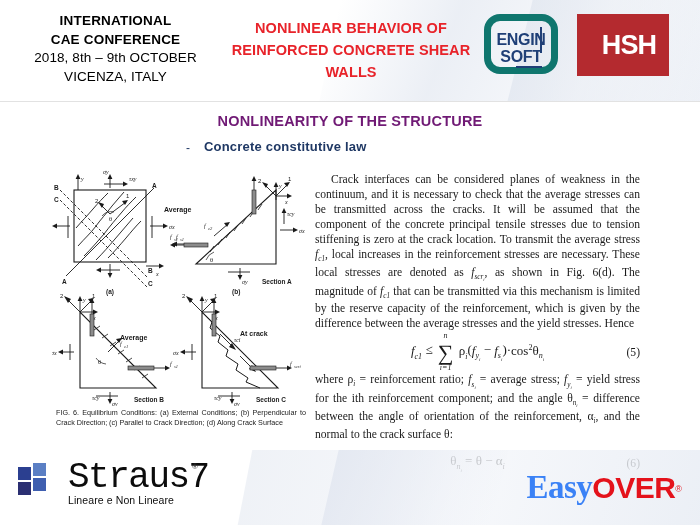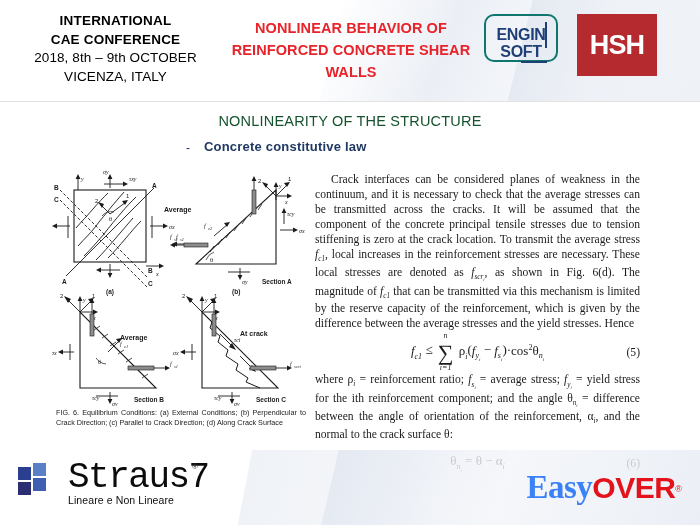--- a/index.html
+++ b/index.html
@@ -89,23 +89,23 @@
     font-weight: bold;
     font-size: 14.5px;
     line-height: 1.5;
     letter-spacing: .1px;
   }
 
   
   #enginsoft {
     position: absolute;
     left: 484px; top: 14px;
-    width: 74px; height: 48px;
-    border: 2px solid #0f766e;
-    border-radius: 10px;
+    width: 74px; height: 60px;
+    border: 7px solid #0f766e;
+    border-radius: 16px;
     box-sizing: border-box;
   }
   #enginsoft .es-text {
     position: absolute;
     left: 0; top: 10px;
     width: 100%;
     text-align: center;
     color: #1f3f77;
     font-weight: bold;
     font-size: 16px;
@@ -122,38 +122,39 @@
     position: absolute;
     right: 9px; top: 45px;
     width: 26px; height: 2px;
     background: #1f3f77;
   }
   #hsh {
     position: absolute;
     left: 577px; top: 14px;
     width: 80px; height: 62px;
     background: #b42a2f;
+    padding-left: 12px;
   }
   #hsh .hsh-text {
     color: #ffffff;
     font-weight: bold;
     font-size: 27px;
     letter-spacing: -0.8px;
     text-align: center;
     line-height: 62px;
   }
 
   
   #sec-title {
     position: absolute;
     left: 0; top: 113px;
     width: 700px;
     text-align: center;
-    color: #14532d;
-    font-weight: normal;
+    color: #701a75;
+    font-weight: bold;
     font-size: 14.5px;
     letter-spacing: .2px;
   }
   #sub-dash {
     position: absolute;
     left: 186px; top: 141px;
     color: #1f3864;
     font-size: 12px;
   }
   #sub-title {

